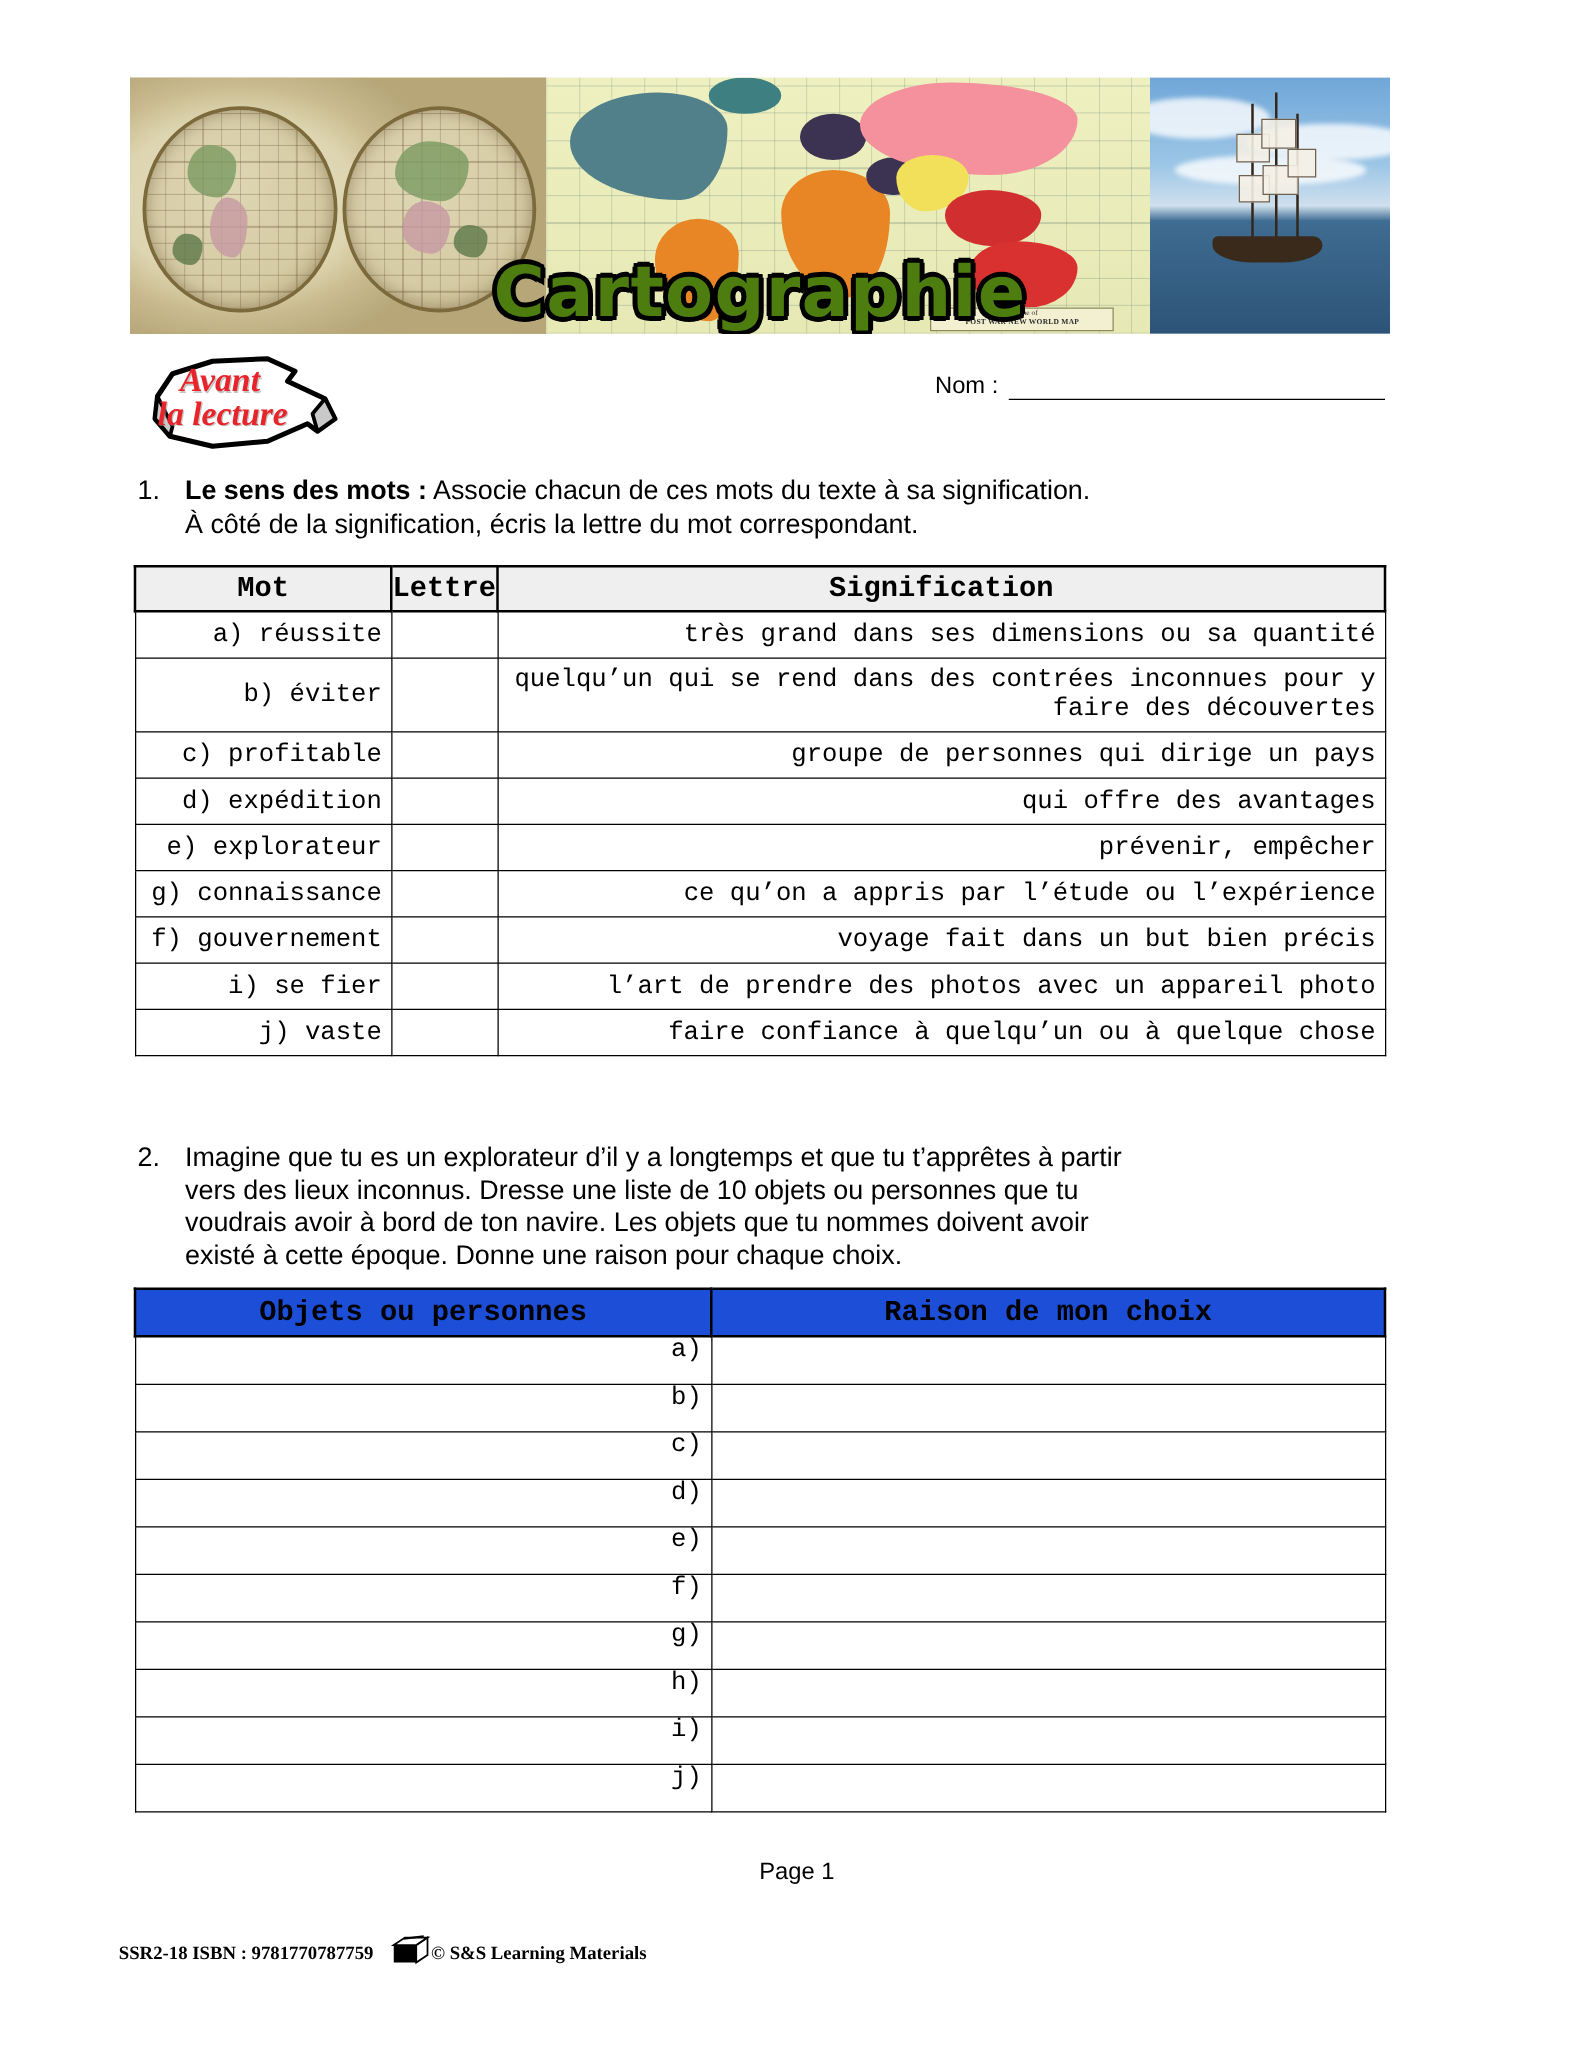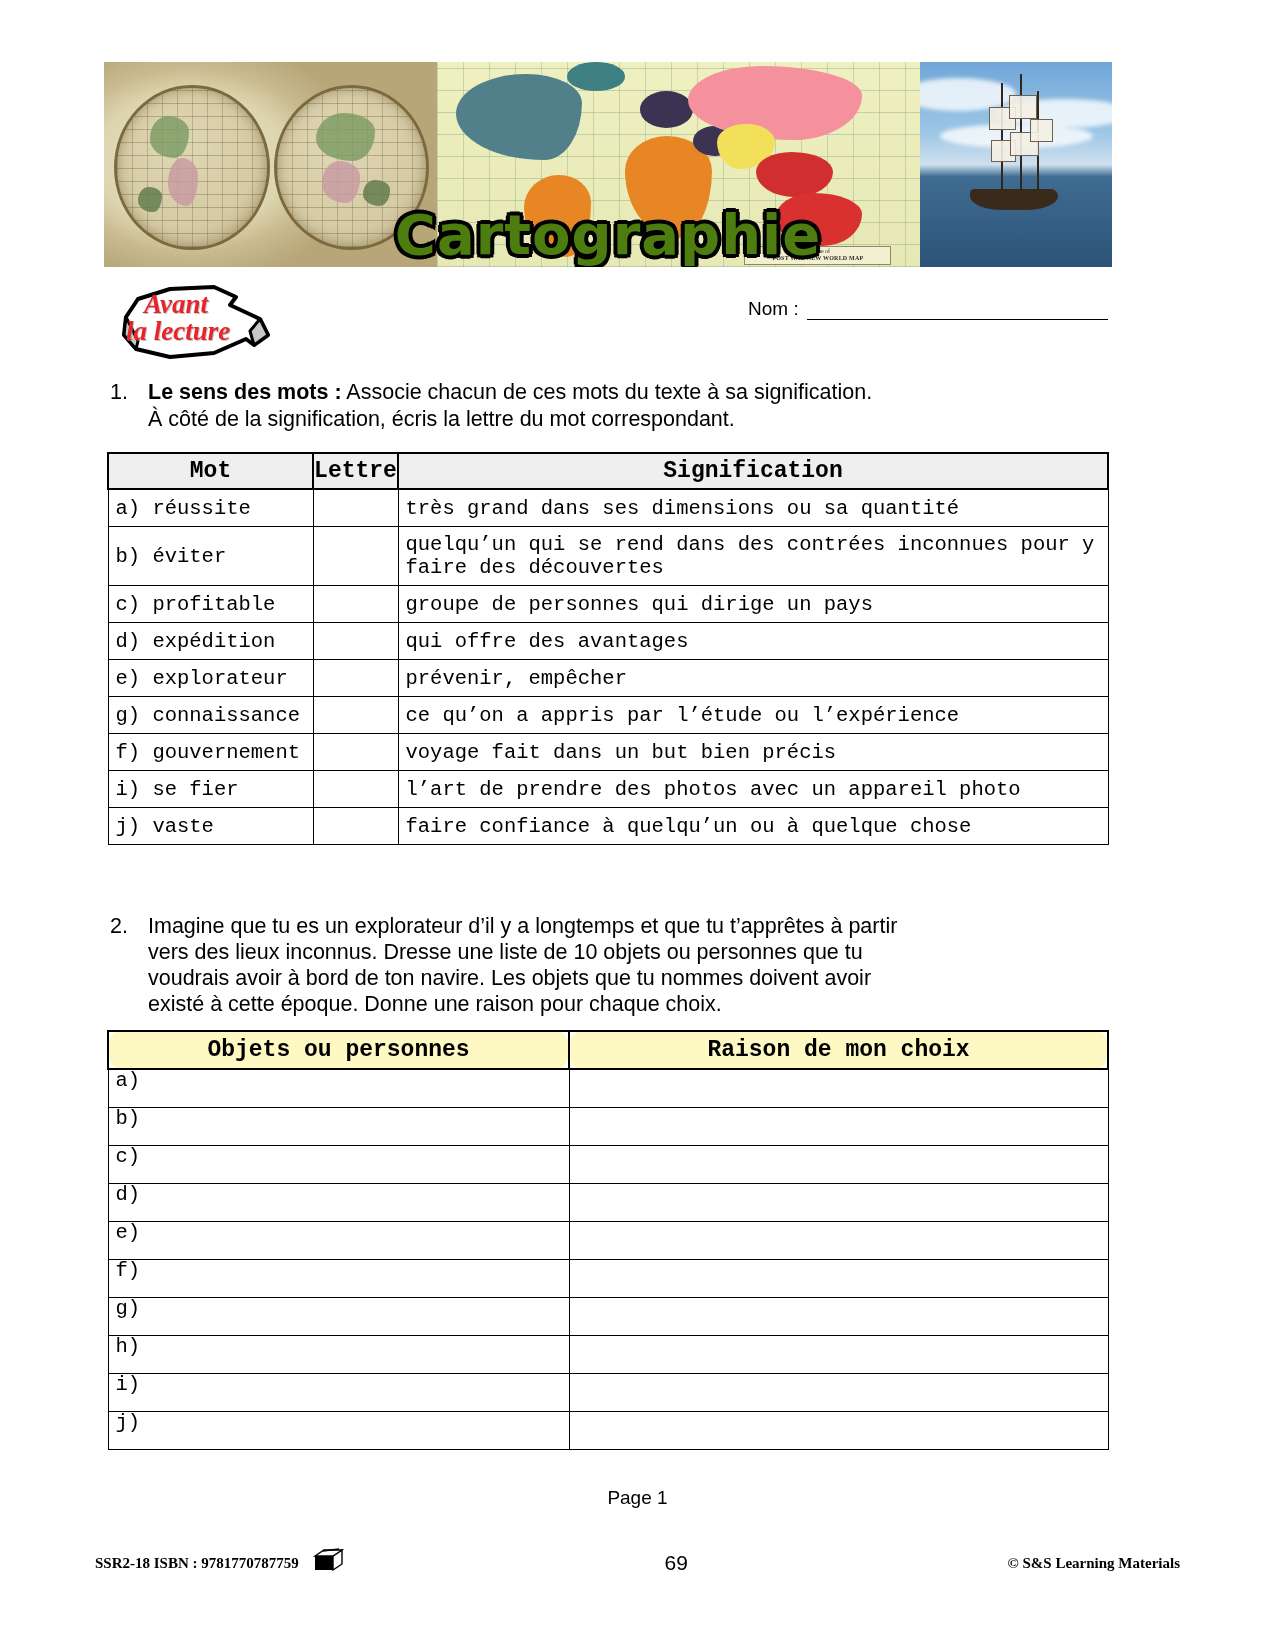--- a/index.html
+++ b/index.html
@@ -222,21 +222,21 @@
     position: absolute;
     border-collapse: collapse;
     table-layout: fixed;
     font-family: Liberation Mono, monospace;
   }
   table td, table th {
     border: 1.6px solid #000000;
     padding: 0;
     vertical-align: middle;
     font-weight: normal;
-    text-align: left;
+    text-align: right;
   }
   .tbl-words {
     left: 107px;
     top: 452px;
     width: 1000px;
   }
   .tbl-words th {
     background: #efefef;
     text-align: center;
     font-weight: bold;
@@ -251,27 +251,26 @@
   }
   .tbl-words td.word { white-space: nowrap; }
   .tbl-words tr.tall td { height: 58px; }
 
   .tbl-objects {
     left: 107px;
     top: 1030px;
     width: 1000px;
   }
   .tbl-objects th {
-    background: #fef9c3;
+    background: #1d4ed8;
     text-align: center;
     font-weight: bold;
     font-size: 23px;
     height: 36px;
     border-width: 2.2px;
-    border-radius: 14px;
   }
   .tbl-objects td {
     font-size: 20.5px;
     height: 37px;
     padding: 0 7px;
     vertical-align: top;
     line-height: 22px;
   }
 
   
@@ -516,17 +515,16 @@
       <span>SSR2-18  ISBN : 9781770787759</span>
       <span class="eraser-icon">
         <svg width="36" height="26" viewBox="0 0 36 26">
           <path d="M6 8 L24 8 L24 22 L6 22 Z" fill="#000000"></path>
           <path d="M24 8 L33 2 L33 16 L24 22 Z" fill="#ffffff" stroke="#000000" stroke-width="1.4"></path>
           <path d="M6 8 L15 2 L33 2 L24 8 Z" fill="#ffffff" stroke="#000000" stroke-width="1.4"></path>
           <path d="M14 3 L30 1" stroke="#000000" stroke-width="1.6" fill="none"></path>
         </svg>
       </span>
     </div>
-    <div class="footer-center">69</div>
     <div class="footer-right">© S&amp;S Learning Materials</div>
   </div>
 
 </div>
 
 </body></html>

